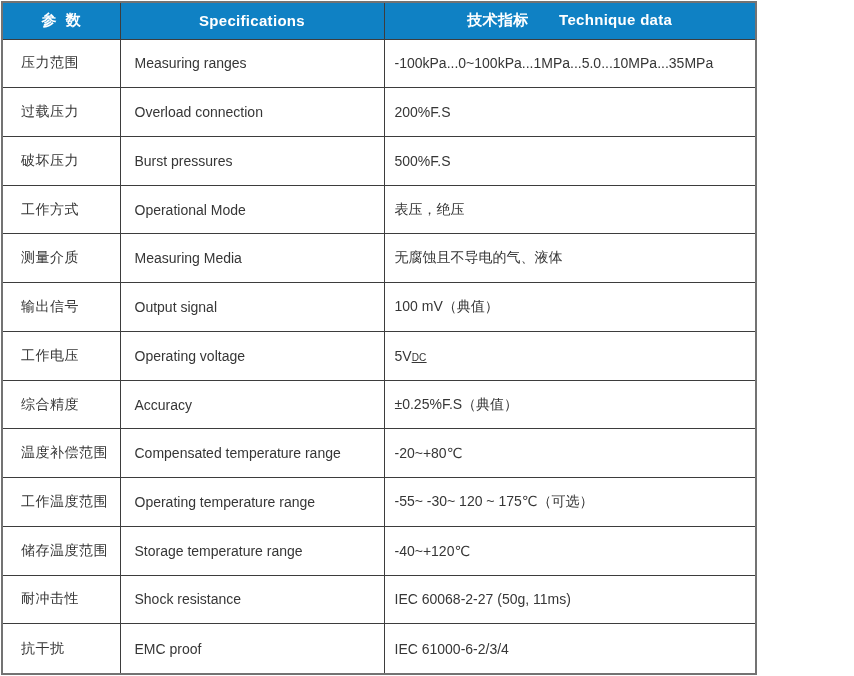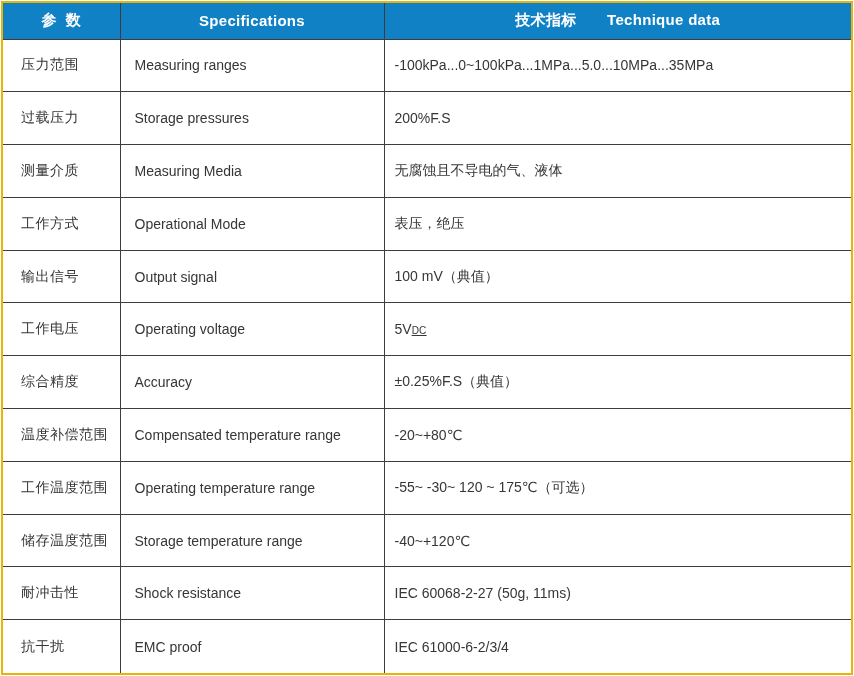--- a/index.html
+++ b/index.html
@@ -8,26 +8,26 @@
     background: #ffffff;
     font-family: "Liberation Sans", "DejaVu Sans", sans-serif;
   }
   .wrap {
     width: 854px;
     height: 676px;
     box-sizing: border-box;
     background: #ffffff;
   }
   table.spec {
-    width: 852px;
+    width: 756px;
     height: 674px;
     margin: 1px;
     border-collapse: collapse;
     table-layout: fixed;
-    border: 2px solid #eab308;
+    border: 2px solid #737373;
   }
   table.spec th, table.spec td {
     border: 1px solid #3d3d3d;
     vertical-align: middle;
     overflow: hidden;
   }
   table.spec thead tr {
     height: 37px;
   }
   table.spec th {
@@ -77,32 +77,37 @@
       </tr>
     </thead>
     <tbody>
         <tr>
           <td class="param">压力范围</td>
           <td class="spec-col">Measuring ranges</td>
           <td class="value"><span>-100kPa...0~100kPa...1MPa...5.0...10MPa...35MPa</span></td>
         </tr>
         <tr>
           <td class="param">过载压力</td>
-          <td class="spec-col">Storage pressures</td>
+          <td class="spec-col">Overload connection</td>
           <td class="value"><span>200%F.S</span></td>
+        </tr>
+        <tr>
+          <td class="param">破坏压力</td>
+          <td class="spec-col">Burst pressures</td>
+          <td class="value"><span>500%F.S</span></td>
+        </tr>
+        <tr>
+          <td class="param">工作方式</td>
+          <td class="spec-col">Operational Mode</td>
+          <td class="value"><span>表压，绝压</span></td>
         </tr>
         <tr>
           <td class="param">测量介质</td>
           <td class="spec-col">Measuring Media</td>
           <td class="value"><span>无腐蚀且不导电的气、液体</span></td>
-        </tr>
-        <tr>
-          <td class="param">工作方式</td>
-          <td class="spec-col">Operational Mode</td>
-          <td class="value"><span>表压，绝压</span></td>
         </tr>
         <tr>
           <td class="param">输出信号</td>
           <td class="spec-col">Output signal</td>
           <td class="value"><span>100 mV（典值）</span></td>
         </tr>
         <tr>
           <td class="param">工作电压</td>
           <td class="spec-col">Operating voltage</td>
           <td class="value"><span>5V</span><span class="sc">DC</span></td>

